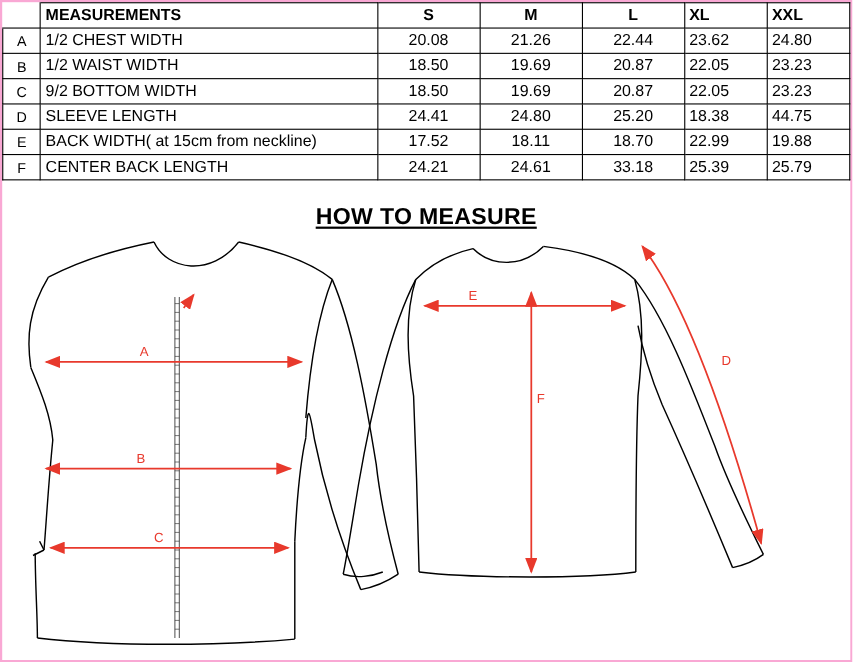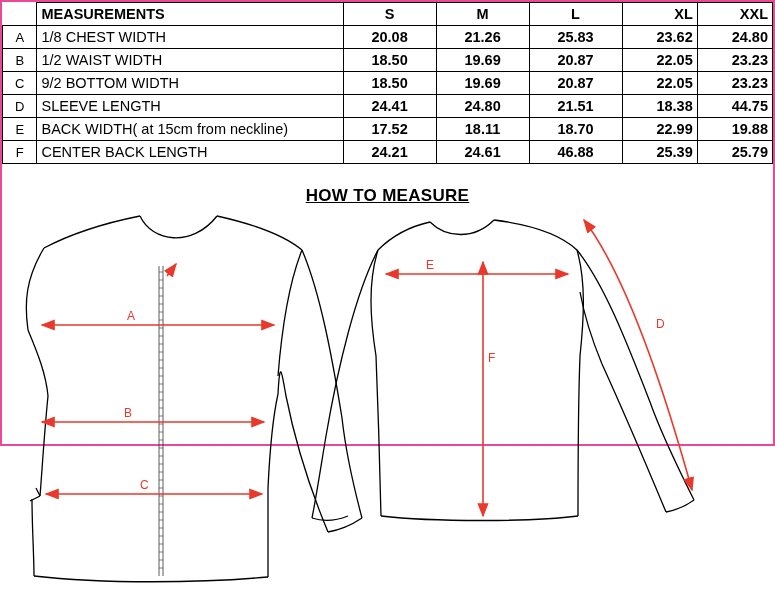--- a/index.html
+++ b/index.html
@@ -10,23 +10,23 @@
   body {
     width: 775px;
     height: 602px;
     font-family: "Liberation Sans", sans-serif;
     color: #000000;
     overflow: hidden;
   }
   #page {
     position: relative;
     width: 775px;
-    height: 446px;
+    height: 602px;
     box-sizing: border-box;
-    border: 2px solid #ec4899;
+    border: 2px solid #f9a8d4;
     background: #fff;
   }
 
   
   table.size-table {
     border-collapse: collapse;
     table-layout: fixed;
     width: 771px;
     margin: 0;
   }
@@ -35,32 +35,32 @@
     height: 23px;
     padding: 0 4px;
     font-size: 14.5px;
     box-sizing: border-box;
     overflow: hidden;
     white-space: nowrap;
   }
   table.size-table .col-letter { width: 33px; text-align: center; font-size: 13px; }
   table.size-table .col-name   { width: 293px; text-align: left; }
   table.size-table .col-size   { width: 89px;  text-align: center; }
-  table.size-table .col-size-sm { width: 72px; text-align: right; }
+  table.size-table .col-size-sm { width: 72px; text-align: left; }
   thead th { font-weight: bold; font-size: 15.5px; }
   thead th.col-name { text-align: left; }
-  .val { font-size: 15px; font-weight: bold; }
+  .val { font-size: 15px; }
   .meas-name { font-size: 14.5px; }
   .head-blank { border-left: none !important; border-top: none !important; }
 
   
   .how-title {
     text-align: center;
     font-weight: bold;
-    font-size: 17px;
+    font-size: 21px;
     text-decoration: underline;
     margin-top: 22px;
     letter-spacing: 0.3px;
   }
 
   .diagram-wrap {
     position: relative;
     width: 771px;
     height: 395px;
   }
@@ -85,24 +85,24 @@
         <th class="col-size">S</th>
         <th class="col-size">M</th>
         <th class="col-size">L</th>
         <th class="col-size-sm">XL</th>
         <th class="col-size-sm">XXL</th>
       </tr>
     </thead>
     <tbody>
       <tr>
         <td class="col-letter">A</td>
-        <td class="col-name meas-name">1/8 CHEST WIDTH</td>
+        <td class="col-name meas-name">1/2 CHEST WIDTH</td>
         <td class="col-size val">20.08</td>
         <td class="col-size val">21.26</td>
-        <td class="col-size val">25.83</td>
+        <td class="col-size val">22.44</td>
         <td class="col-size-sm val">23.62</td>
         <td class="col-size-sm val">24.80</td>
       </tr>
       <tr>
         <td class="col-letter">B</td>
         <td class="col-name meas-name">1/2 WAIST WIDTH</td>
         <td class="col-size val">18.50</td>
         <td class="col-size val">19.69</td>
         <td class="col-size val">20.87</td>
         <td class="col-size-sm val">22.05</td>
@@ -115,39 +115,39 @@
         <td class="col-size val">19.69</td>
         <td class="col-size val">20.87</td>
         <td class="col-size-sm val">22.05</td>
         <td class="col-size-sm val">23.23</td>
       </tr>
       <tr>
         <td class="col-letter">D</td>
         <td class="col-name meas-name"> SLEEVE LENGTH</td>
         <td class="col-size val">24.41</td>
         <td class="col-size val">24.80</td>
-        <td class="col-size val">21.51</td>
+        <td class="col-size val">25.20</td>
         <td class="col-size-sm val">18.38</td>
         <td class="col-size-sm val">44.75</td>
       </tr>
       <tr>
         <td class="col-letter">E</td>
         <td class="col-name meas-name">BACK WIDTH( at 15cm from neckline)</td>
         <td class="col-size val">17.52</td>
         <td class="col-size val">18.11</td>
         <td class="col-size val">18.70</td>
         <td class="col-size-sm val">22.99</td>
         <td class="col-size-sm val">19.88</td>
       </tr>
       <tr>
         <td class="col-letter">F</td>
         <td class="col-name meas-name">CENTER BACK LENGTH</td>
         <td class="col-size val">24.21</td>
         <td class="col-size val">24.61</td>
-        <td class="col-size val">46.88</td>
+        <td class="col-size val">33.18</td>
         <td class="col-size-sm val">25.39</td>
         <td class="col-size-sm val">25.79</td>
       </tr>
     </tbody>
   </table>
 
   <div class="how-title">HOW TO MEASURE</div>
 
   <div class="diagram-wrap">
     <svg width="771" height="390" viewBox="0 0 771 390" xmlns="http://www.w3.org/2000/svg">

